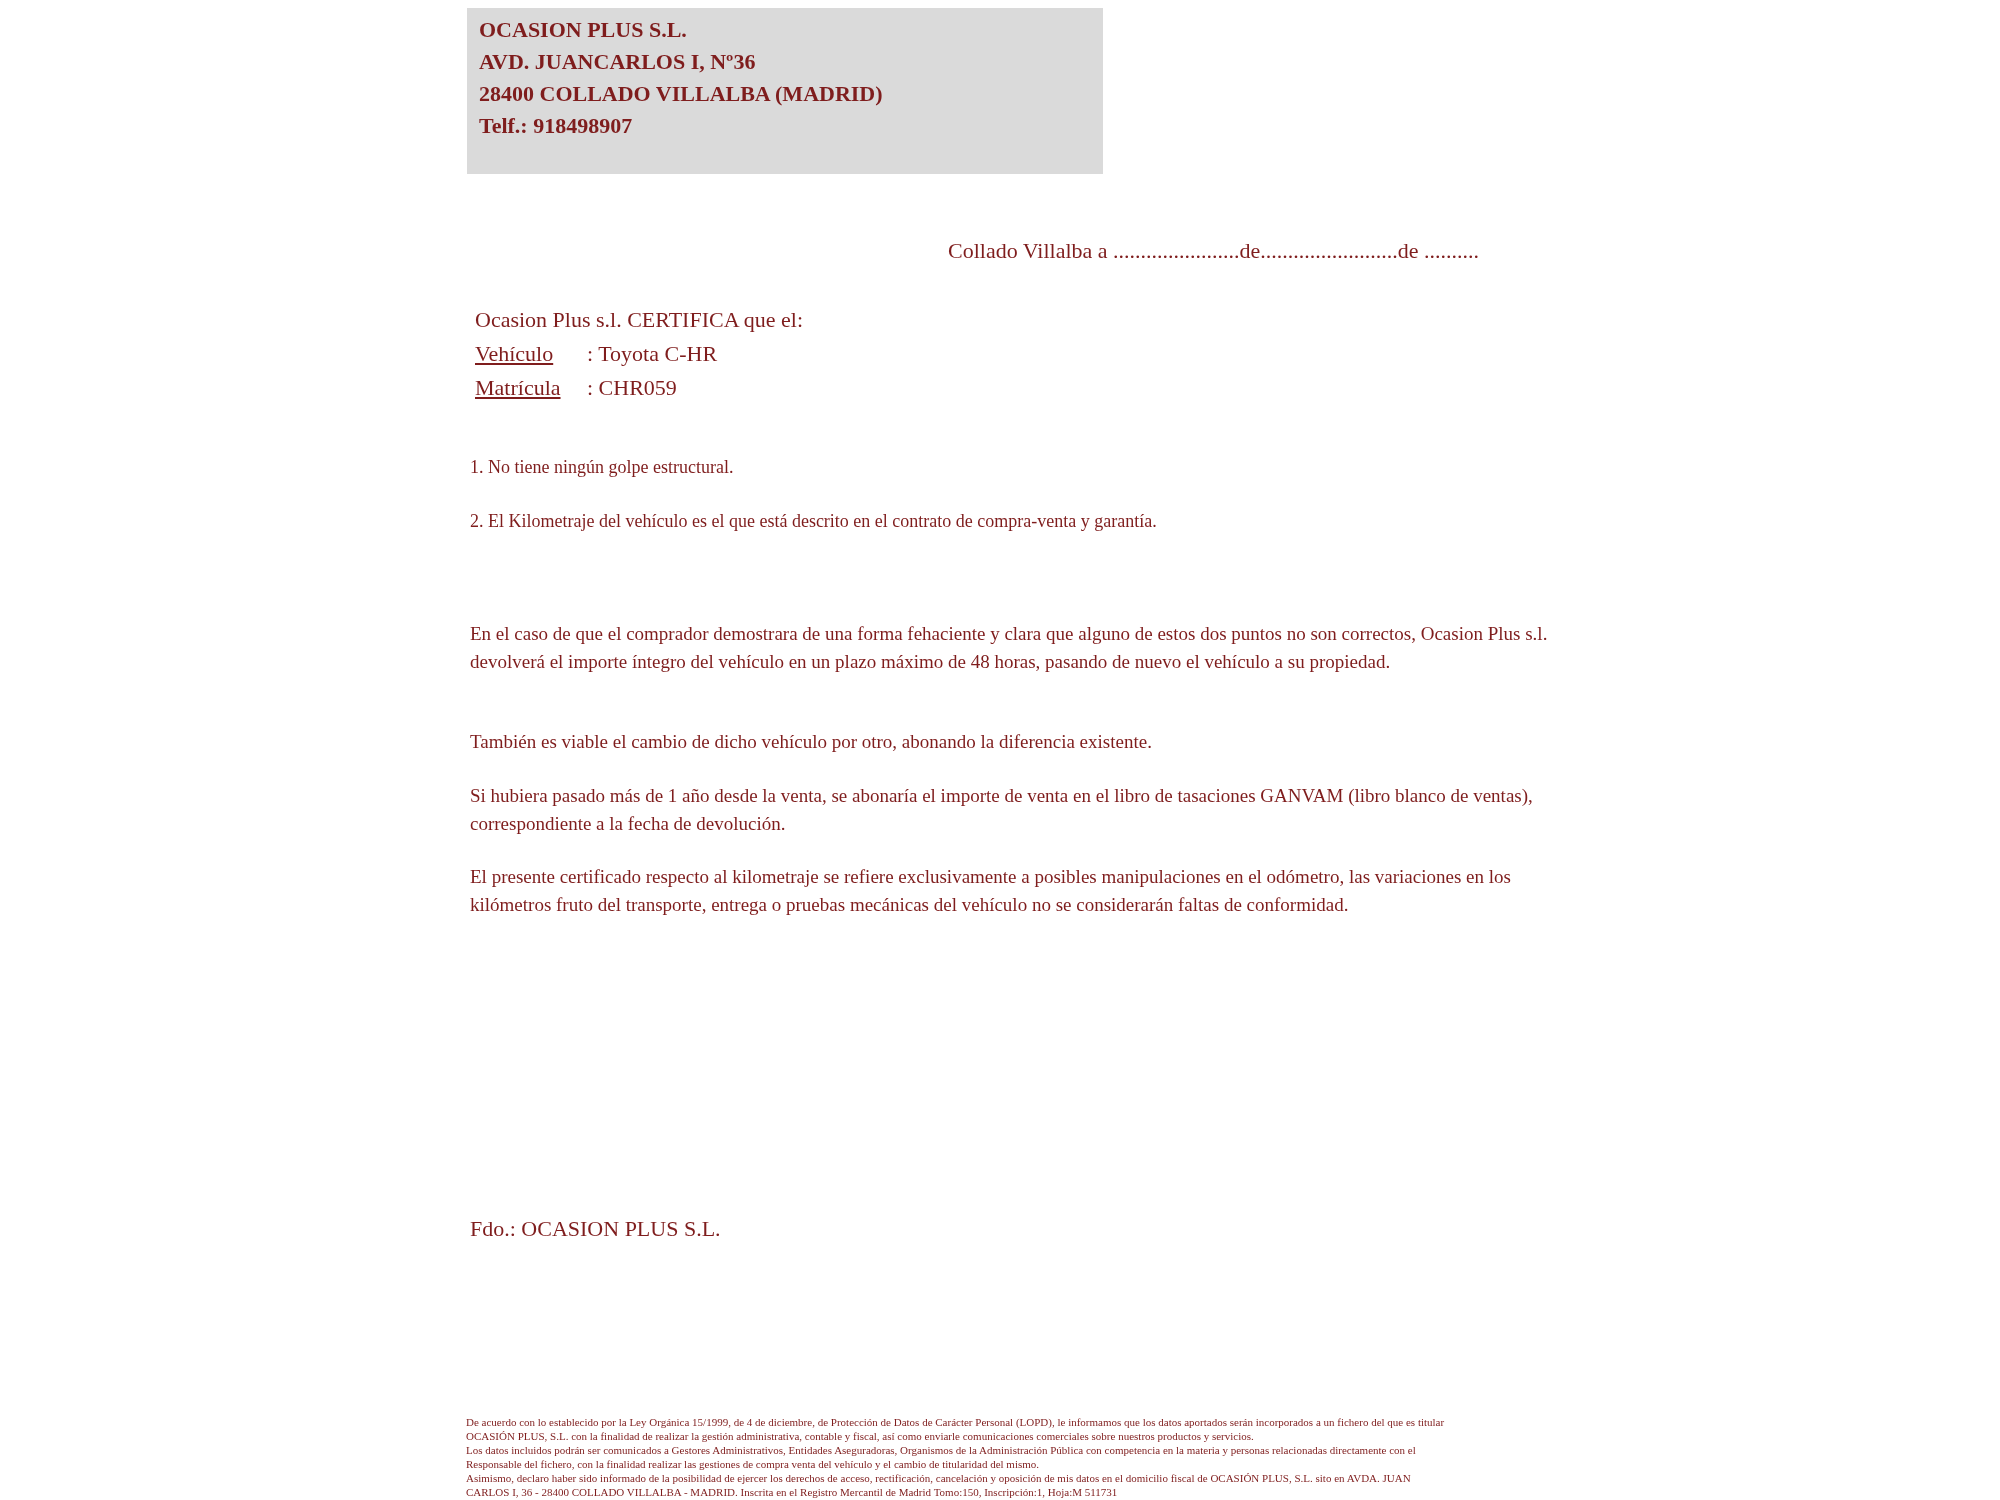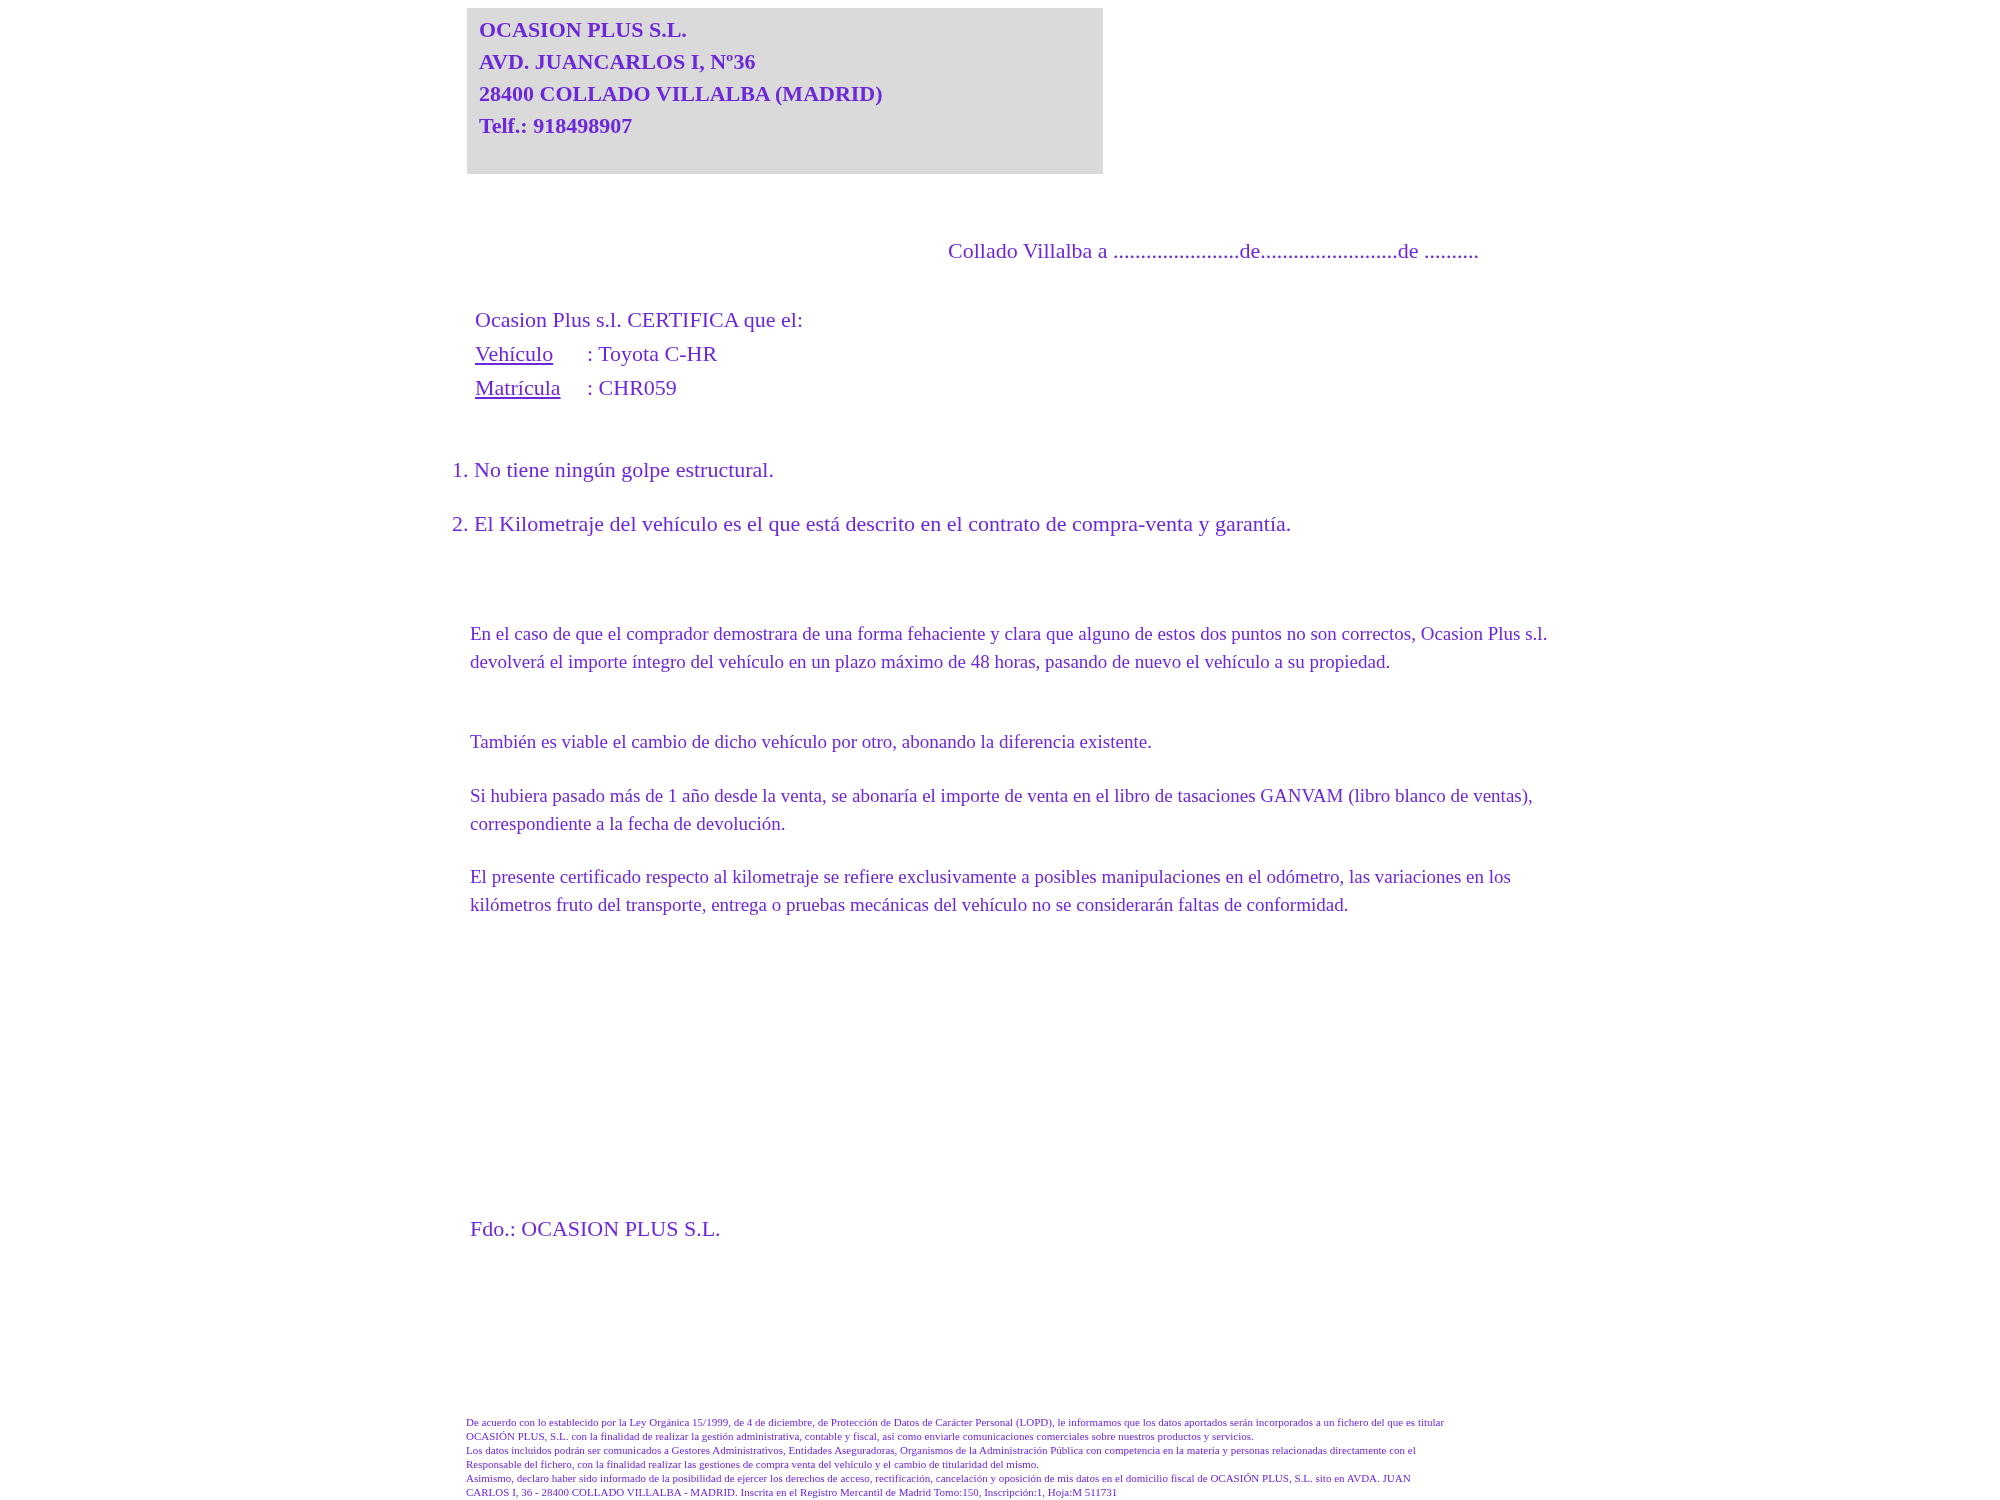--- a/index.html
+++ b/index.html
@@ -6,21 +6,21 @@
     margin: 0;
     padding: 0;
     background: #ffffff;
   }
   .page {
     position: relative;
     width: 2000px;
     height: 1500px;
     background: #ffffff;
     font-family: "Liberation Serif", "DejaVu Serif", serif;
-    color: #6d28d9;
+    color: #7f1d1d;
     overflow: hidden;
   }
   .header-box {
     position: absolute;
     left: 467px;
     top: 8px;
     width: 636px;
     height: 166px;
     background: #dadada;
     box-sizing: border-box;
@@ -45,22 +45,22 @@
   }
   .cert-label {
     display: inline-block;
     width: 112px;
   }
   .u {
     text-decoration: underline;
   }
   .item {
     position: absolute;
-    left: 452px;
-    font-size: 22px;
+    left: 470px;
+    font-size: 18px;
     white-space: nowrap;
   }
   .item1 { top: 457px; }
   .item2 { top: 511px; }
   .para {
     position: absolute;
     left: 470px;
     width: 1090px;
     font-size: 19px;
     line-height: 28px;

